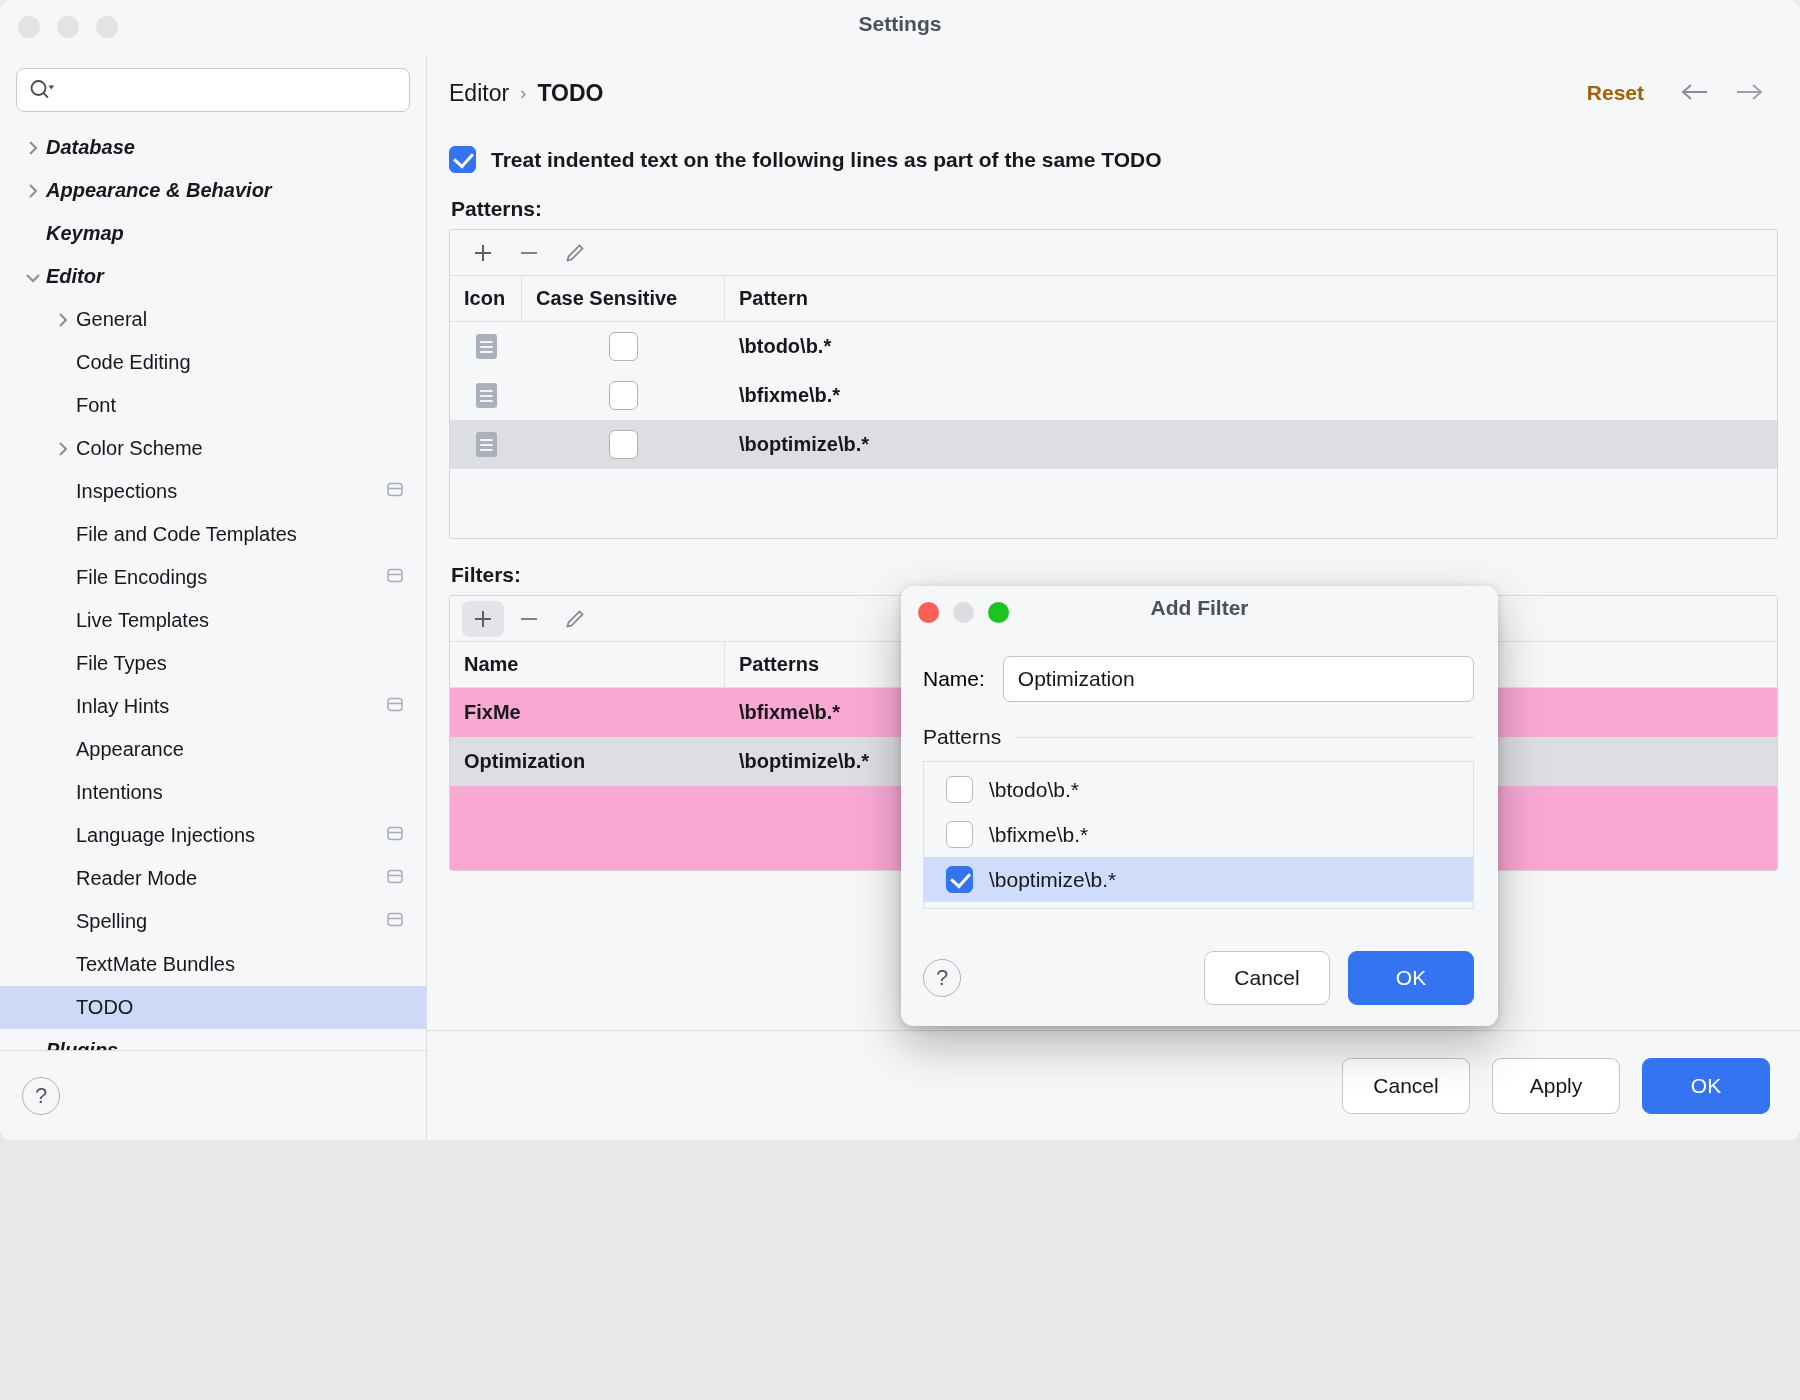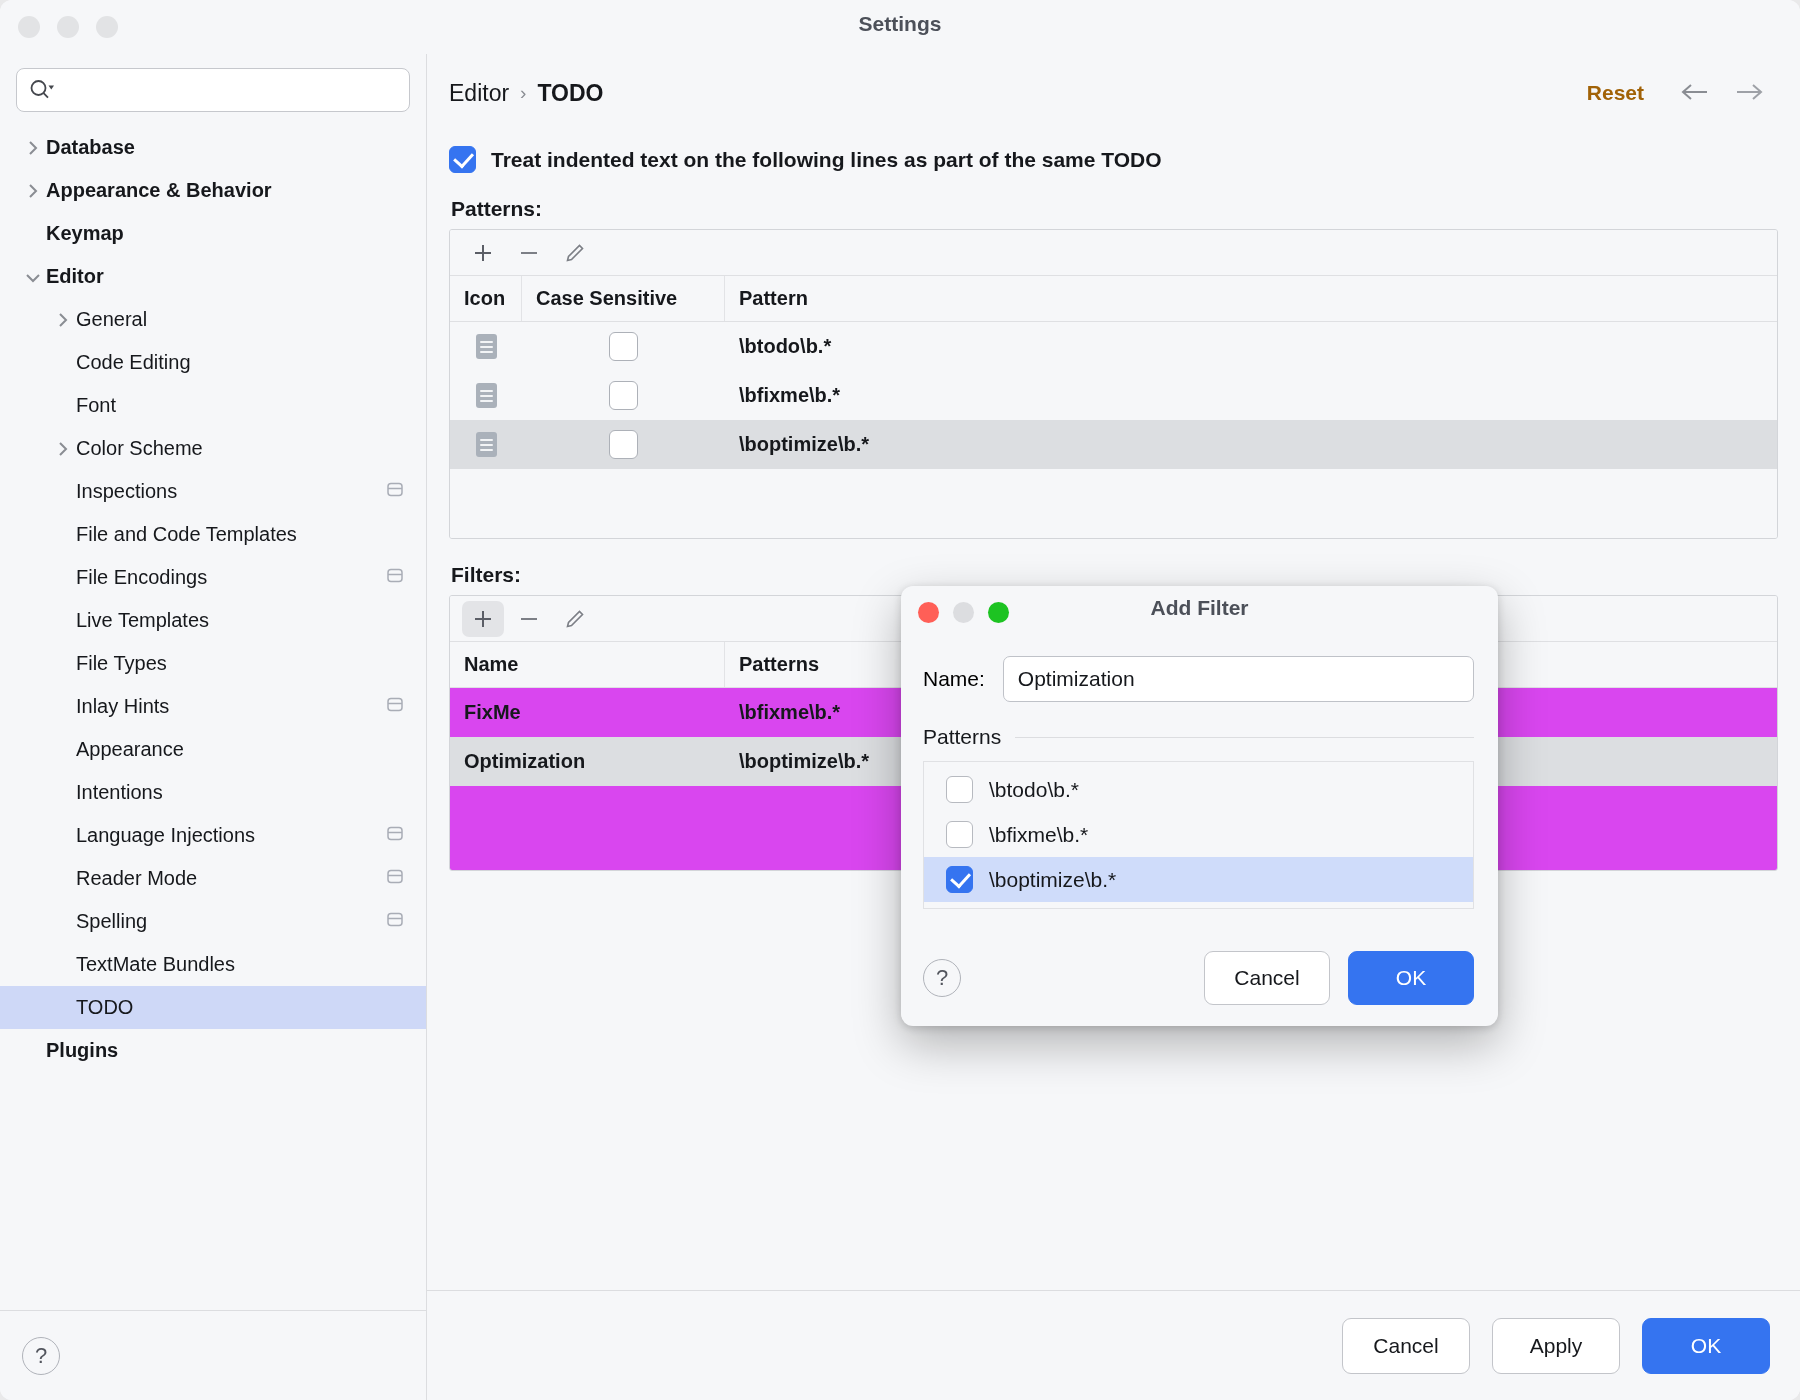--- a/index.html
+++ b/index.html
@@ -7,21 +7,21 @@
     width: 1800px; height: 1400px;
     background: #e9e9ea;
     font-family: "Liberation Sans", sans-serif;
     overflow: hidden;
   }
 
   
   #settings-window {
     position: absolute;
     left: 0; top: 0;
-    width: 1800px; height: 1400px;
+    width: 1800px; height: 1140px;
     background: #f6f7f9;
     border-radius: 12px;
     overflow: hidden;
     display: flex;
     flex-direction: column;
   }
 
   
   #titlebar {
     position: relative;
@@ -79,21 +79,21 @@
     display: flex; align-items: center; justify-content: center;
     color: #8a8d93;
   }
   .nav-item .nav-label { white-space: nowrap; }
   .nav-item.bold .nav-label { font-weight: bold; }
   .nav-item.selected { background: #ced8f7; }
   .nav-item .trail-icon {
     position: absolute; right: 20px; top: 50%; transform: translateY(-50%);
   }
   
-  .lvl0 { padding-left: 20px; }
+  .lvl0 { padding-left: 20px; font-style: italic; }
   .lvl1 { padding-left: 50px; }
 
   #sidebar-footer {
     height: 90px; flex: 0 0 90px;
     border-top: 1px solid #dcdde0;
     display: flex; align-items: center; padding-left: 22px;
   }
   .help-circle {
     width: 38px; height: 38px; border-radius: 50%;
     border: 1.5px solid #b0b3ba;
@@ -184,21 +184,21 @@
     padding: 0 4px;
   }
   .doc-icon i { display: block; height: 2px; background: #f2f4f6; border-radius: 1px; }
 
   .cb-sm {
     width: 29px; height: 29px; border-radius: 6px;
     border: 1px solid #adb1b8; background: #fff;
   }
 
   #patterns-table-body { height: 216px; background: #f6f7f9; }
-  #filters-table-body { height: 182px; background: #d946ef; }
+  #filters-table-body { height: 182px; background: #f9a8d4; }
 
   #main-footer {
     height: 110px; flex: 0 0 110px;
     border-top: 1px solid #dcdde0;
     display: flex; align-items: center; justify-content: flex-end;
     padding-right: 30px; gap: 22px;
     background: #f6f7f9;
   }
   .btn {
     height: 56px; min-width: 128px; padding: 0 26px;

